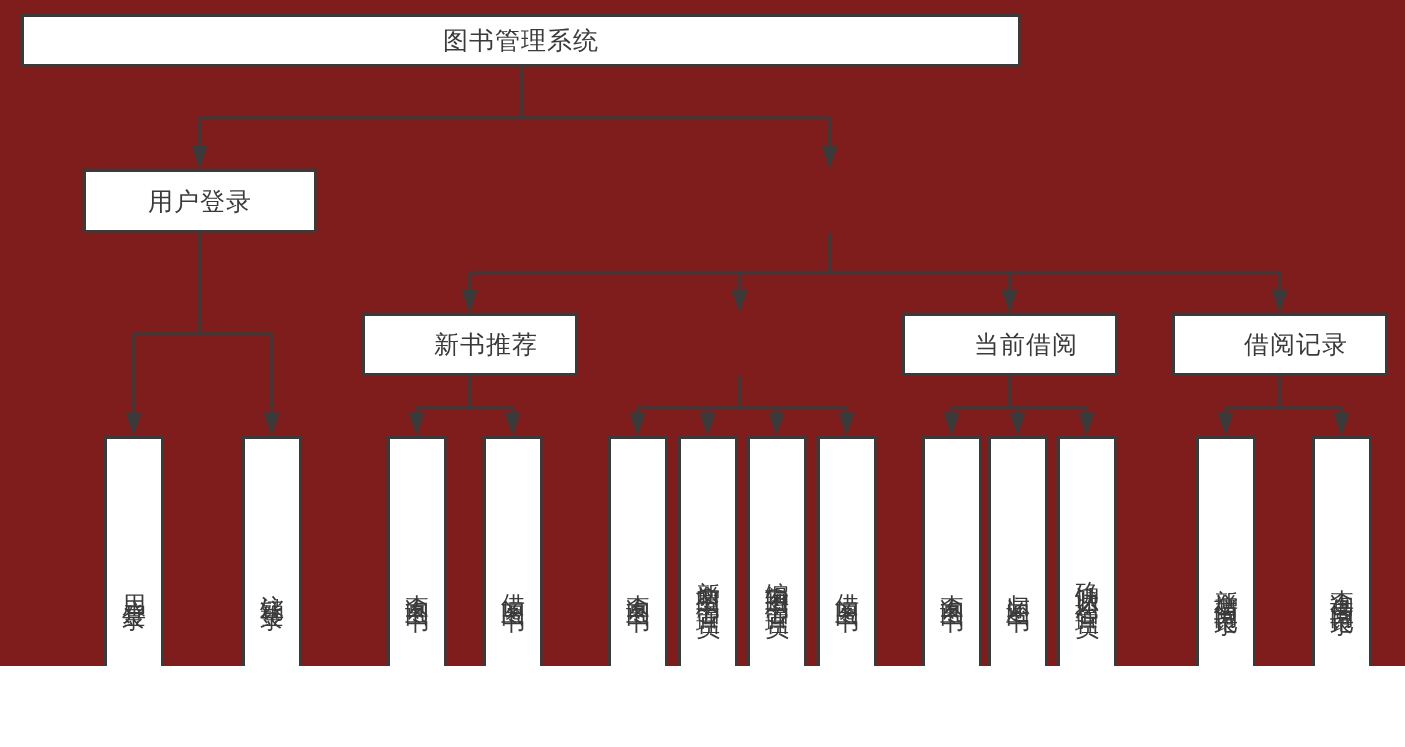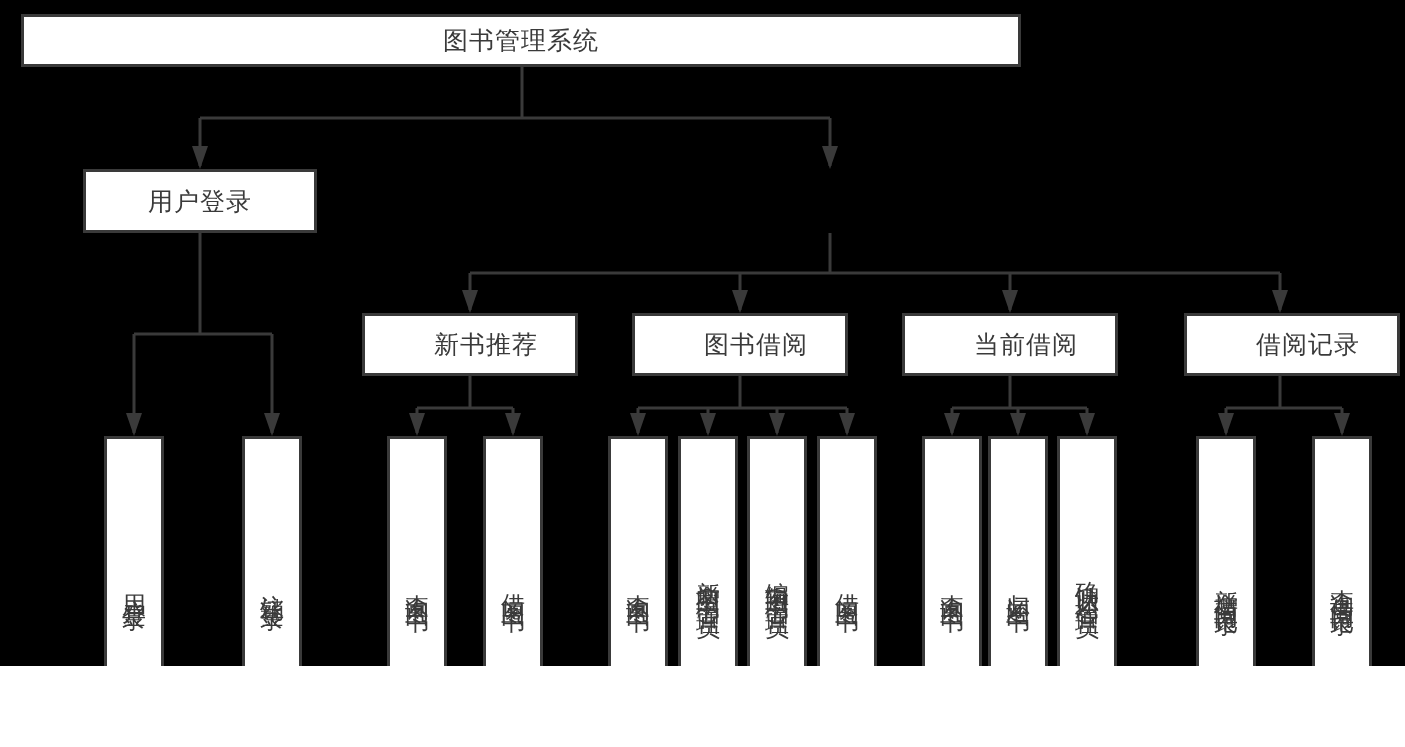--- a/index.html
+++ b/index.html
@@ -5,21 +5,21 @@
   html, body {
     margin: 0;
     padding: 0;
     background: #ffffff;
     font-family: "Liberation Sans", "DejaVu Sans", sans-serif;
   }
   #canvas {
     position: relative;
     width: 1405px;
     height: 666px;
-    background: #000000;
+    background: #7f1d1d;
     overflow: hidden;
   }
   #wires {
     position: absolute;
     left: 0;
     top: 0;
     z-index: 1;
   }
   .node {
     position: absolute;
@@ -42,21 +42,21 @@
     line-height: 1;
   }
   
   #n-root   { left: 21px;  top: 14px;  width: 1000px; height: 53px; }
   #n-login  { left: 83px;  top: 169px; width: 234px;  height: 64px; }
   #n-mgmt   { left: 712px; top: 169px; width: 235px;  height: 64px; }
   .lvl3     { top: 313px; width: 216px; height: 63px; padding-left: 32px; }
   #n-newrec { left: 362px; }
   #n-borrow { left: 632px; }
   #n-curr   { left: 902px; font-family: Liberation Serif, serif; }
-  #n-record { left: 1172px; margin-left: 12px; }
+  #n-record { left: 1172px; }
   .leaf     { top: 436px; width: 60px; height: 297px; }
   #l-a1 { left: 104px; }
   #l-a2 { left: 242px; }
   #l-b1 { left: 387px; }
   #l-b2 { left: 483px; }
   #l-c1 { left: 608px; }
   #l-c2 { left: 678px; }
   #l-c3 { left: 747px; }
   #l-c4 { left: 817px; }
   #l-d1 { left: 922px; }
@@ -137,23 +137,20 @@
     <span>图书管理系统</span>
   </div>
 
   <div class="node h" id="n-login">
     <span>用户登录</span>
   </div>
 
   <div class="node h lvl3" id="n-newrec">
     <span>新书推荐</span>
   </div>
-  <div class="node h lvl3" id="n-borrow">
-    <span>图书借阅</span>
-  </div>
   <div class="node h lvl3" id="n-curr">
     <span>当前借阅</span>
   </div>
   <div class="node h lvl3" id="n-record">
     <span>借阅记录</span>
   </div>
 
   <div class="node v leaf" id="l-a1">
     <span class="vtxt">用户登录</span>
   </div>

